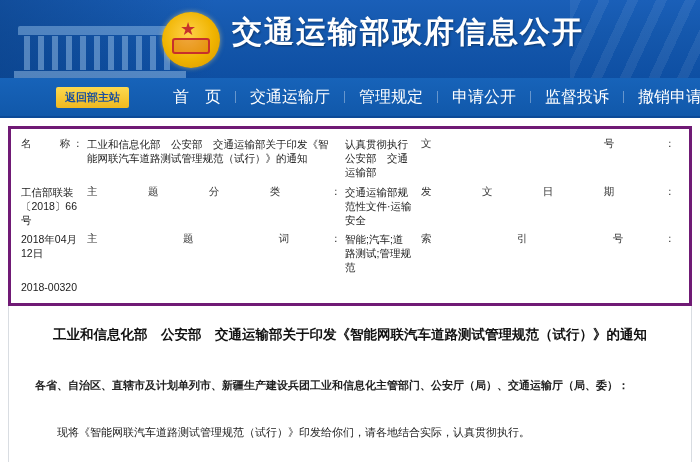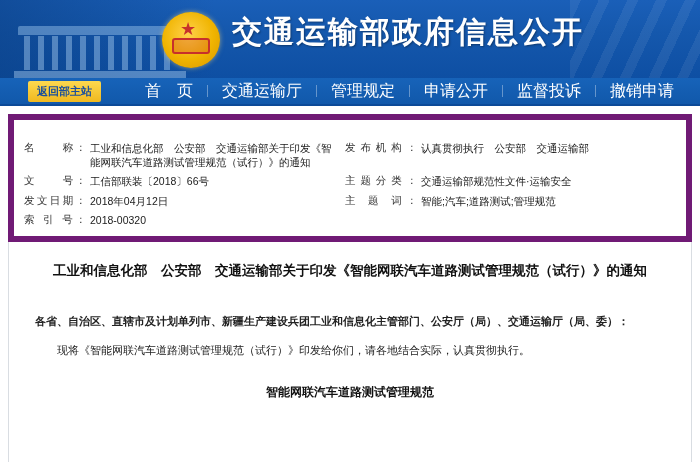--- a/index.html
+++ b/index.html
@@ -65,24 +65,25 @@
   .banner-title {
     position: absolute; left: 232px; top: 12px;
     color: #ffffff;
     font-size: 30px; font-weight: bold; letter-spacing: 2px;
     text-shadow: 1px 1px 2px rgba(0,0,0,0.35);
     font-family: "DejaVu Sans", "Liberation Sans", sans-serif;
   }
 
   
   .navbar {
-    height: 28px;
+    height: 40px;
     background: linear-gradient(180deg, #1763b9 0%, #1158aa 100%);
     display: flex; align-items: center;
     border-bottom: 2px solid #0c4a98;
+    padding-left: 28px;
   }
   .back-btn {
     margin-left: 28px;
     background: linear-gradient(180deg, #fcd94f 0%, #f0b81f 100%);
     color: #1a4f9c;
     font-size: 11px; font-weight: bold;
     padding: 3px 9px;
     border-radius: 2px;
     white-space: nowrap;
   }
@@ -97,23 +98,23 @@
     width: 1px; height: 12px; background: rgba(255,255,255,0.35);
   }
 
   
   .page {
     padding: 8px 8px 0 8px;
     height: calc(462px - 78px - 28px);
     background: #ffffff;
   }
   .meta-card {
-    border: 6px solid #701a75;
-    background: #ffffff;
-    padding: 21px 10px 9px 10px;
+    border: 3px solid #701a75;
+    background: #ffffff;
+    padding: 8px 10px 9px 10px;
   }
   .meta-grid {
     display: grid;
     grid-template-columns: 66px 1fr 76px 1fr;
     row-gap: 5px;
     font-size: 10.5px;
     color: #222;
   }
   .meta-label {
     color: #333; text-align: justify; text-align-last: justify;
@@ -139,21 +140,21 @@
     color: #111;
     line-height: 1.5;
     padding: 0 10px;
     font-family: "DejaVu Sans", "Liberation Sans", sans-serif;
   }
   .art-to {
     margin-top: 32px;
     font-size: 11px; color: #222; line-height: 1.7; font-weight: bold;
   }
   .art-p {
-    margin-top: 10px;
+    margin-top: 28px;
     font-size: 11px; color: #222; line-height: 1.7;
     text-indent: 22px;
   }
   .signature {
     margin-top: 18px;
     text-align: right;
     font-size: 11px; color: #222; line-height: 1.8;
     padding-right: 40px;
   }
   .sig-line { letter-spacing: 1px; }
@@ -199,21 +200,20 @@
     <a href="#">撤销申请</a>
   </div>
 </div>
 
 <div class="page">
 
   <div class="meta-card">
     <div class="meta-grid">
       <div class="meta-label">名　　称：</div>
       <div class="meta-value">工业和信息化部　公安部　交通运输部关于印发《智能网联汽车道路测试管理规范（试行）》的通知</div>
-      <div class="meta-label">发布机构：</div>
       <div class="meta-value">认真贯彻执行　公安部　交通运输部</div>
 
       <div class="meta-label">文　　号：</div>
       <div class="meta-value">工信部联装〔2018〕66号</div>
       <div class="meta-label">主题分类：</div>
       <div class="meta-value">交通运输部规范性文件·运输安全</div>
 
       <div class="meta-label">发文日期：</div>
       <div class="meta-value">2018年04月12日</div>
       <div class="meta-label">主 题 词：</div>

